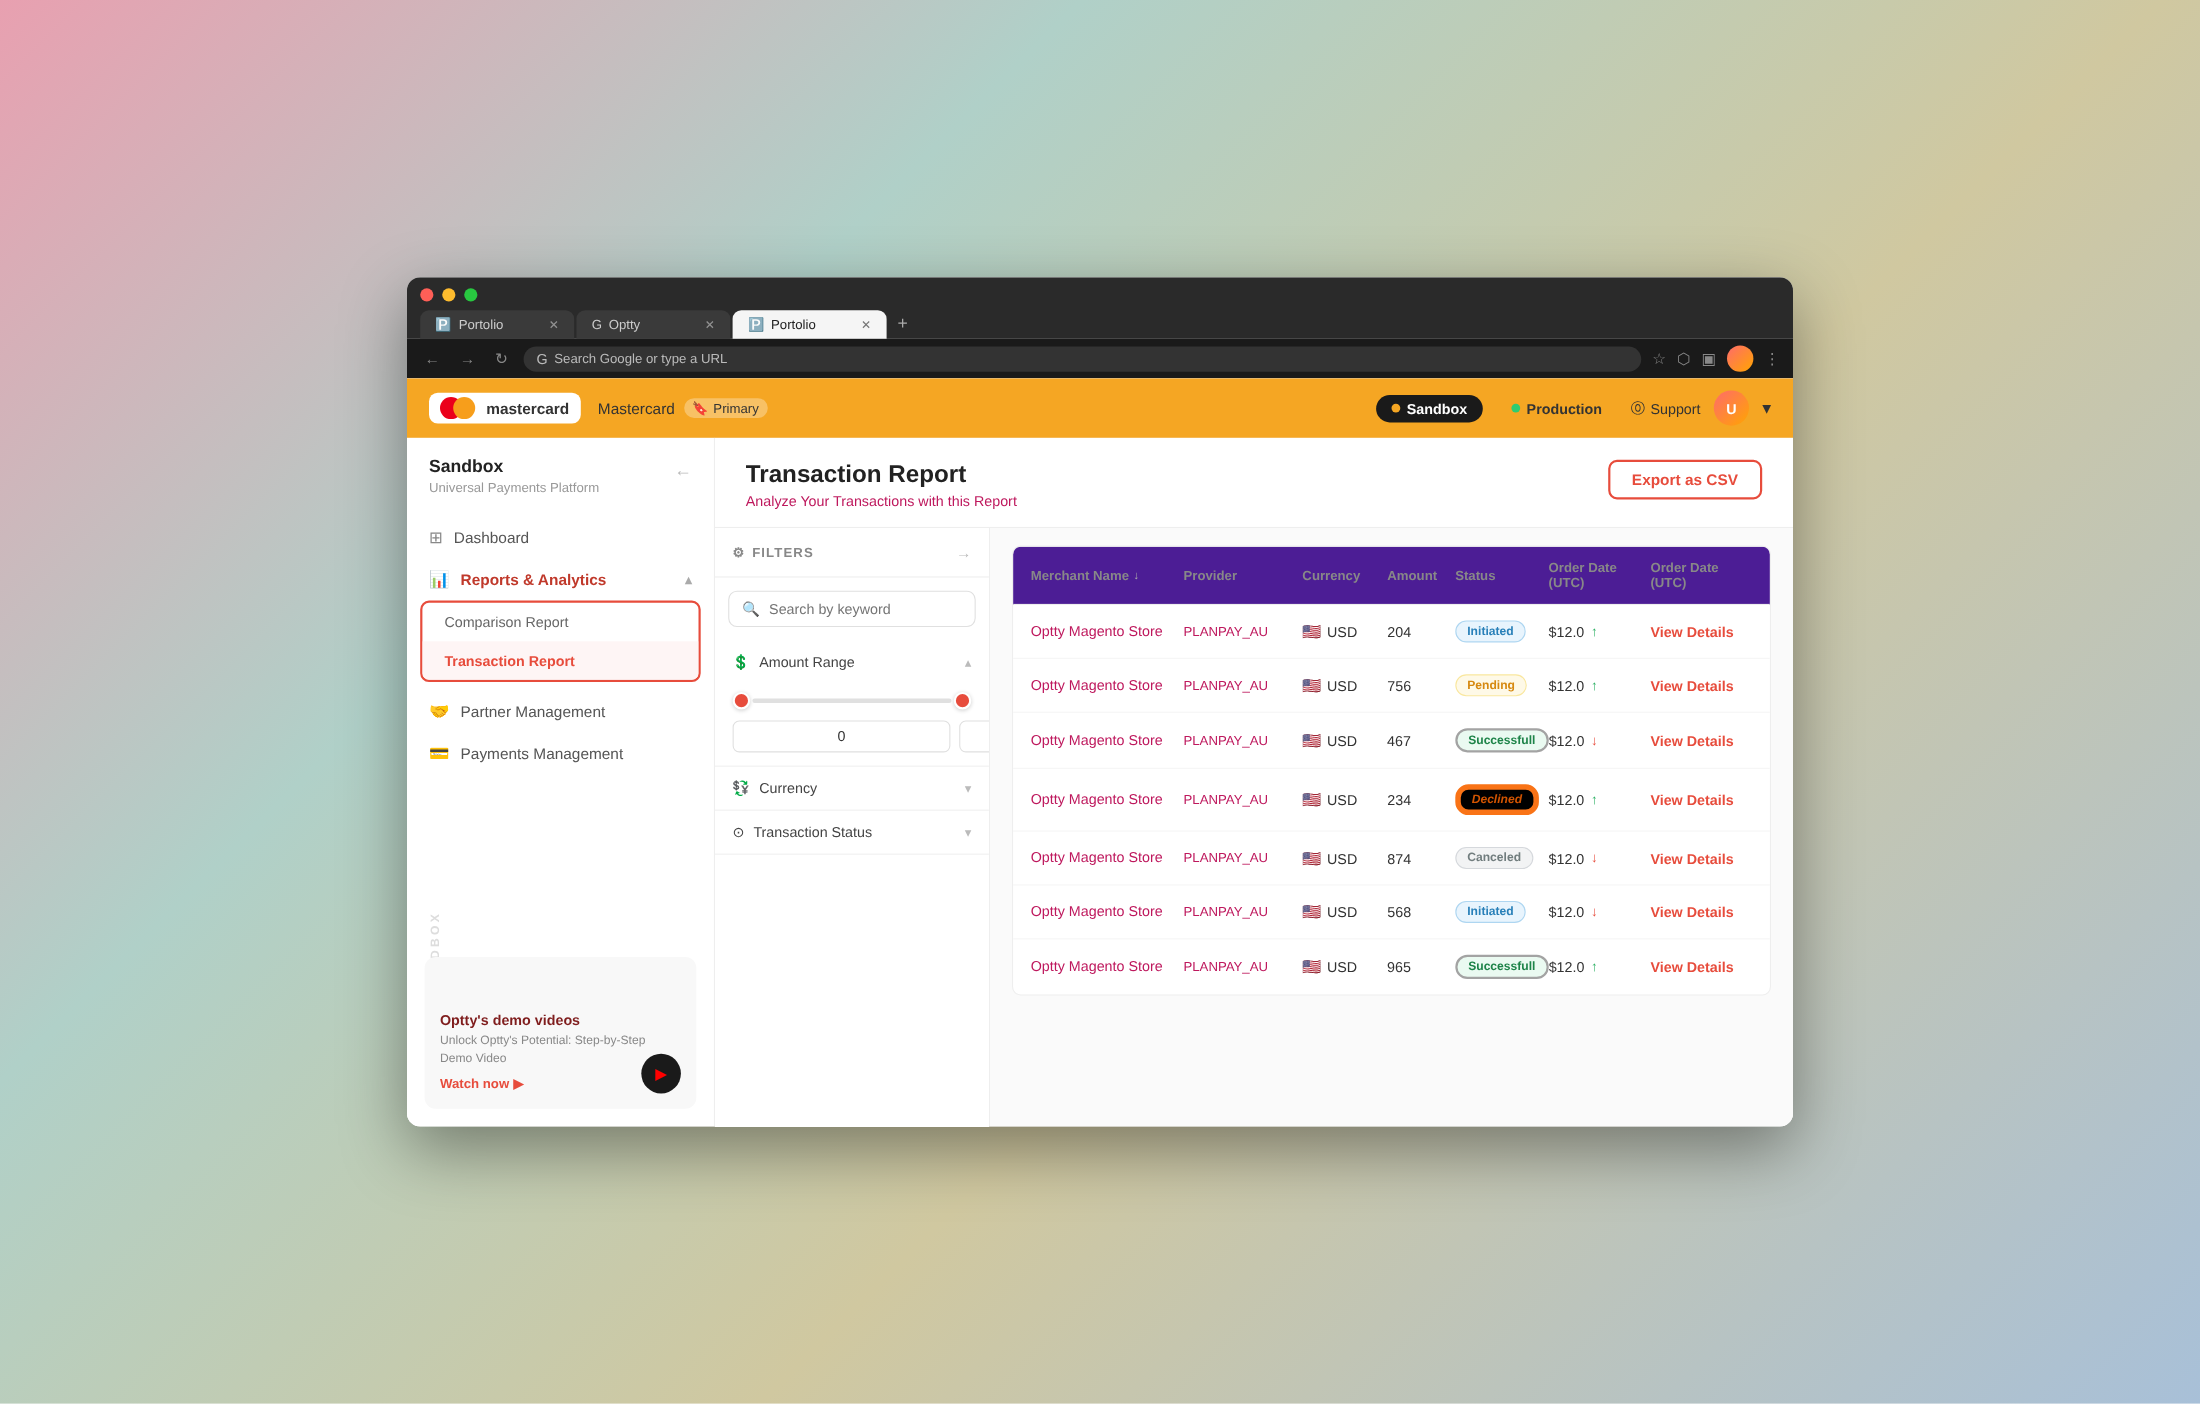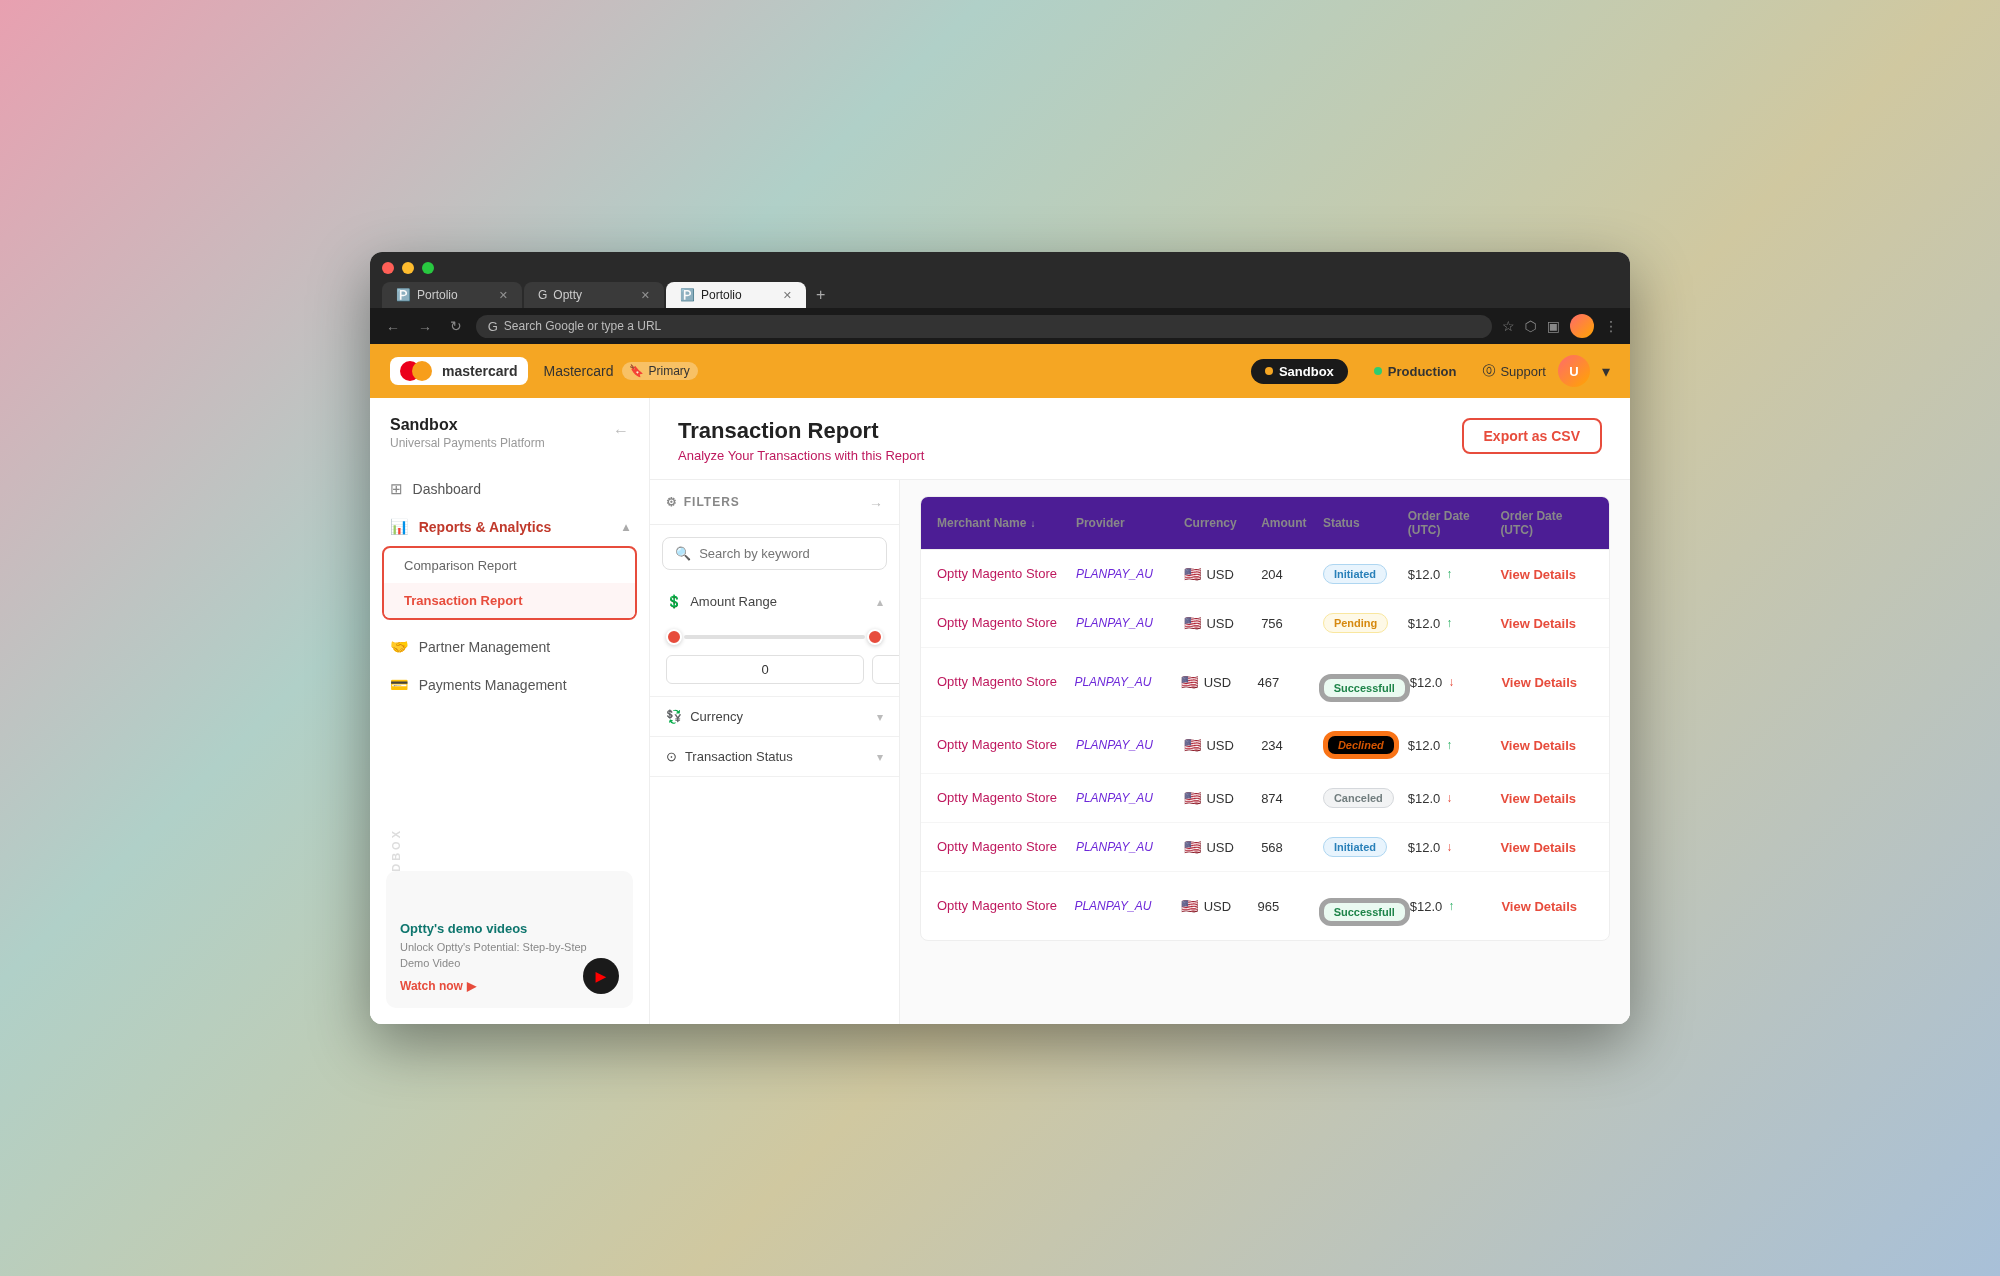--- a/index.html
+++ b/index.html
@@ -302,21 +302,21 @@
     .sidebar-promo {
       margin: 16px;
       background: #f8f8f8;
       border-radius: 10px;
       padding: 14px;
       position: relative;
     }
     .promo-title {
       font-size: 13px;
       font-weight: 700;
-      color: #0f766e;
+      color: #7f1d1d;
       margin-bottom: 4px;
       margin-top: 36px;
     }
     .promo-subtitle {
       font-size: 11px;
       color: #888;
       line-height: 1.4;
     }
     .promo-link {
       display: inline-flex;
@@ -528,41 +528,41 @@
       padding: 14px 16px;
       border-bottom: 1px solid #f5f5f5;
       align-items: center;
     }
     .table-row:last-child { border-bottom: none; }
     .td {
       font-size: 13px;
       color: #333;
     }
     .merchant-name { font-weight: 500; color: #be185d; line-height: 1.3; }
-    .provider-name { color: #6d28d9; font-size: 12px; font-style: italic; }
+    .provider-name { color: #be185d; font-size: 12px; }
     .currency-cell {
       display: flex;
       align-items: center;
       gap: 5px;
       font-size: 13px;
     }
     .flag-emoji { font-size: 14px; }
     .amount-cell { font-weight: 500; }
     .status-badge {
       display: inline-flex;
       align-items: center;
       justify-content: center;
       padding: 3px 10px;
       border-radius: 12px;
       font-size: 11px;
       font-weight: 600;
     }
     .status-initiated { background: #e8f4fd; color: #2980b9; border: 1px solid #aed6f1; }
     .status-pending { background: #fef9e7; color: #d68910; border: 1px solid #f9e79f; }
-    .status-successful { background: #eafaf1; color: #1e8449; border: 5px solid #a3a3a3; margin-top: 12px; }
+    .status-successful { background: #eafaf1; color: #1e8449; border: 2px solid #a3a3a3; }
     .status-declined { background: #000000; color: #d35400; border: 5px solid #f97316; font-style: italic; }
     .status-canceled { background: #f2f3f4; color: #717d7e; border: 1px solid #d5d8dc; }
     .order-date-cell {
       display: flex;
       align-items: center;
       gap: 6px;
       font-size: 13px;
     }
     .trend-up { color: #27ae60; font-size: 12px; }
     .trend-down { color: #e74c3c; font-size: 12px; }

